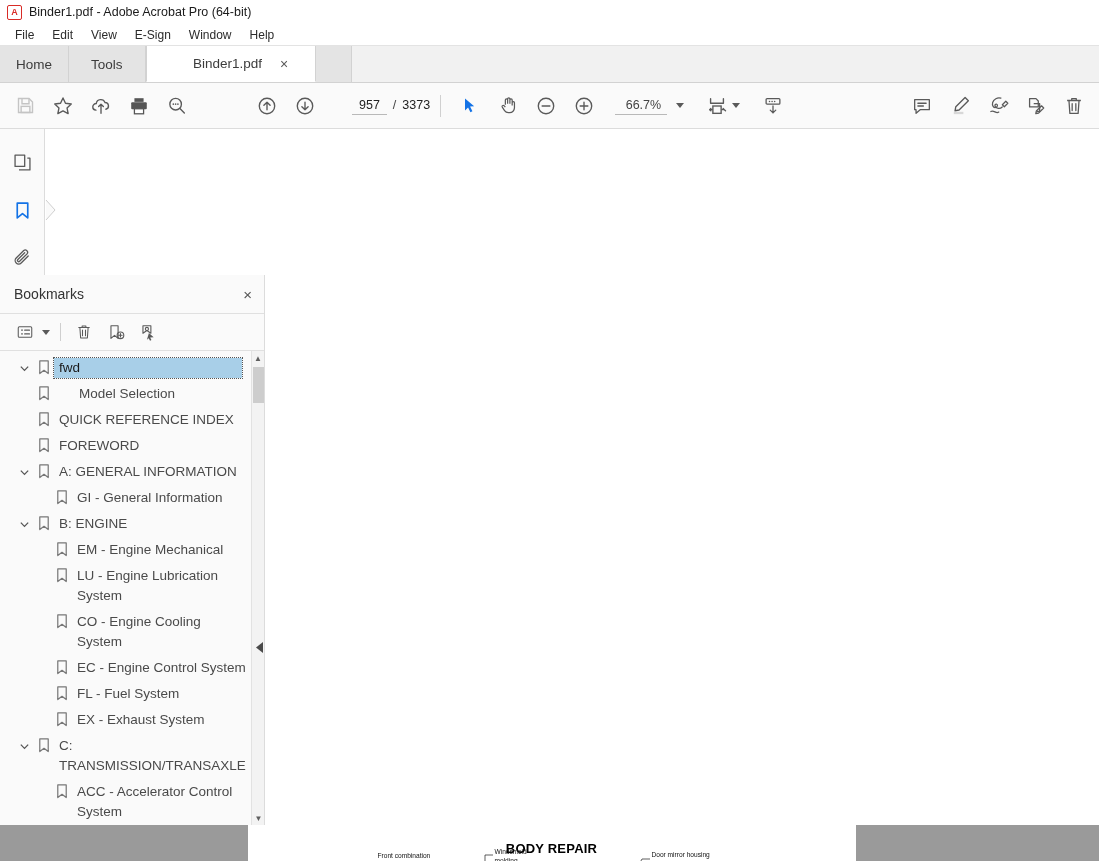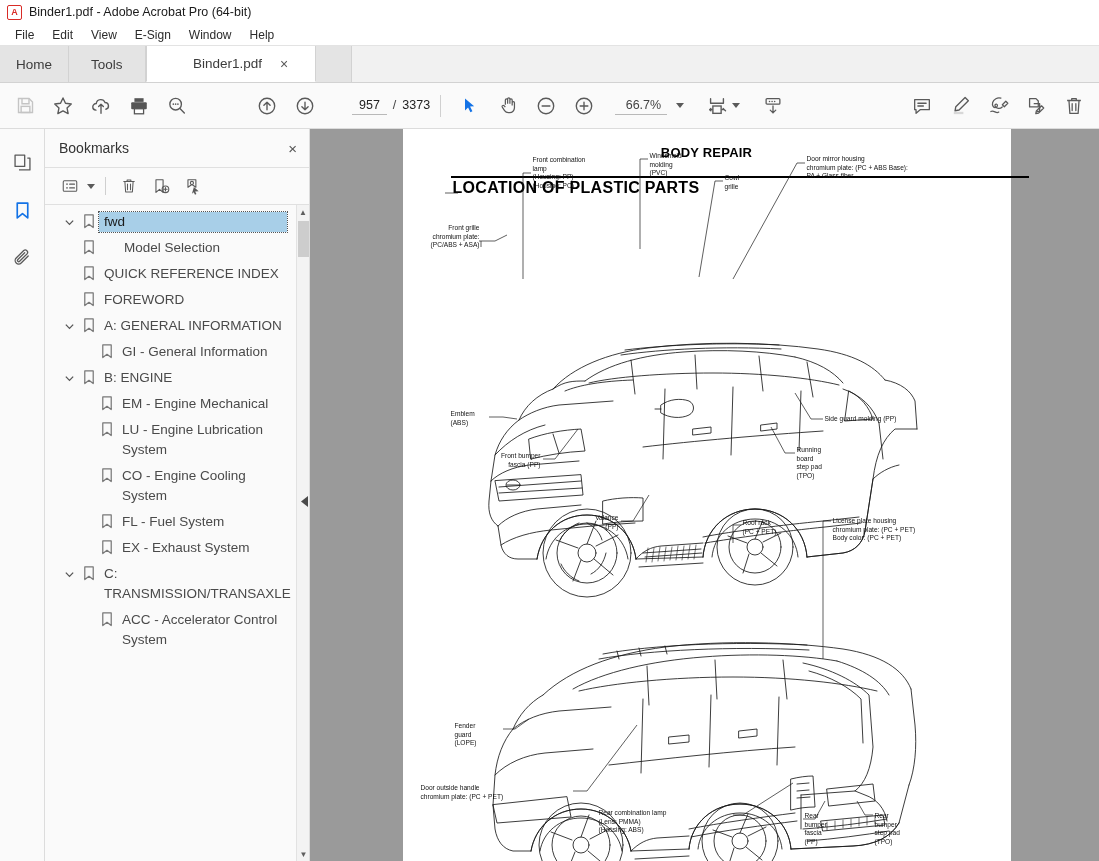--- a/index.html
+++ b/index.html
@@ -99,21 +99,21 @@
   .caret {
     width: 0; height: 0; border-left: 4px solid transparent;
     border-right: 4px solid transparent; border-top: 5px solid #5a5a5a;
     margin-left: 9px; cursor: pointer;
   }
   .tb-right { margin-left: auto; display: flex; align-items: center; }
 
   
   .main {
     position: absolute; top: 129px; left: 0;
-    width: 1099px; height: 732px; display: flex;
+    width: 1099px; height: 732px; display: flex; flex-direction: column;
   }
 
   
   .rail {
     width: 45px; background: #fafafa; border-right: 1px solid #dcdcdc;
     padding-top: 16px; display: flex; flex-direction: column;
     align-items: center; gap: 14px; position: relative;
   }
   .rail-btn {
     width: 34px; height: 34px; display: flex;
@@ -572,20 +572,28 @@
 
       <div class="bm-row" style="padding-left:52px;">
         <span class="bm-ico">
           <svg width="12" height="15" viewBox="0 0 12 16" fill="none" stroke="#777" stroke-width="1.3" stroke-linejoin="round">
               <path d="M1.5 1h9v13.5L6 11l-4.5 3.5z"></path>
             </svg>
         </span>
         <span class="bm-label">CO - Engine Cooling System</span>
       </div>
 
+      <div class="bm-row" style="padding-left:52px;">
+        <span class="bm-ico">
+          <svg width="12" height="15" viewBox="0 0 12 16" fill="none" stroke="#777" stroke-width="1.3" stroke-linejoin="round">
+              <path d="M1.5 1h9v13.5L6 11l-4.5 3.5z"></path>
+            </svg>
+        </span>
+        <span class="bm-label">EC - Engine Control System</span>
+      </div>
 
       <div class="bm-row" style="padding-left:52px;">
         <span class="bm-ico">
           <svg width="12" height="15" viewBox="0 0 12 16" fill="none" stroke="#777" stroke-width="1.3" stroke-linejoin="round">
               <path d="M1.5 1h9v13.5L6 11l-4.5 3.5z"></path>
             </svg>
         </span>
         <span class="bm-label">FL - Fuel System</span>
       </div>
 

